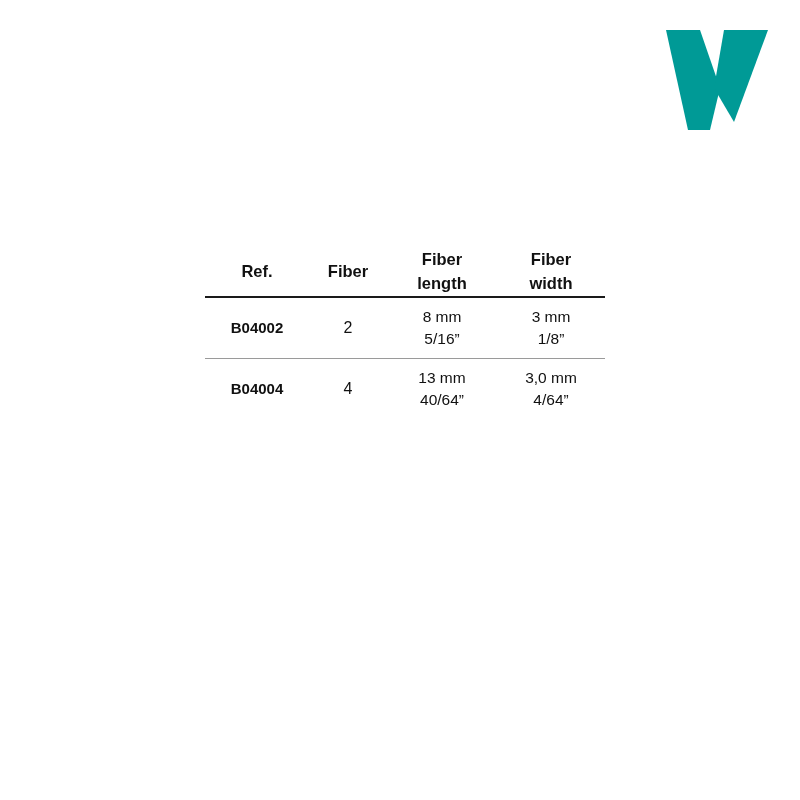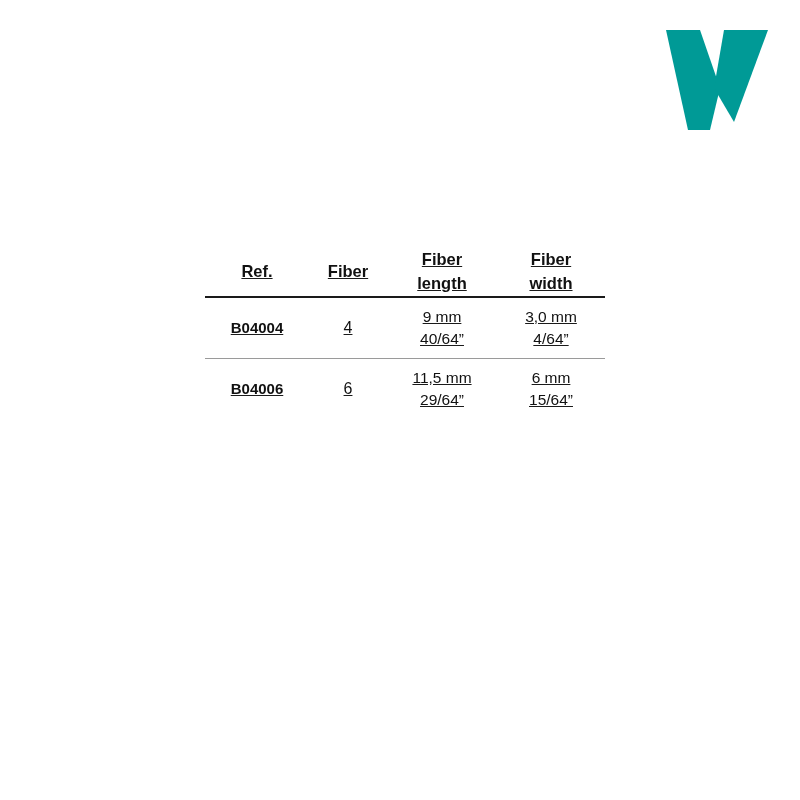--- a/index.html
+++ b/index.html
@@ -25,21 +25,20 @@
     height: 110px;
   }
   .logo svg { display: block; }
 
   
   .table-wrap {
     position: absolute;
     left: 205px;
     top: 248px;
     width: 400px;
-    text-decoration: underline;
   }
   table.spec {
     border-collapse: collapse;
     width: 100%;
     table-layout: fixed;
   }
   table.spec th,
   table.spec td {
     text-align: center;
     vertical-align: middle;
@@ -117,38 +116,38 @@
           <span class="hl">length</span>
         </th>
         <th>
           <span class="hl">Fiber</span>
           <span class="hl">width</span>
         </th>
       </tr>
     </thead>
     <tbody>
       <tr>
+        <td class="ref">B04002</td>
+        <td class="size">2</td>
+        <td class="dim">
+          <span class="l1">8 mm</span>
+          <span class="l2">5/16”</span>
+        </td>
+        <td class="dim">
+          <span class="l1">3 mm</span>
+          <span class="l2">1/8”</span>
+        </td>
+      </tr>
+      <tr>
         <td class="ref">B04004</td>
         <td class="size">4</td>
         <td class="dim">
-          <span class="l1">9 mm</span>
+          <span class="l1">13 mm</span>
           <span class="l2">40/64”</span>
         </td>
         <td class="dim">
           <span class="l1">3,0 mm</span>
           <span class="l2">4/64”</span>
         </td>
       </tr>
-      <tr>
-        <td class="ref">B04006</td>
-        <td class="size">6</td>
-        <td class="dim">
-          <span class="l1">11,5 mm</span>
-          <span class="l2">29/64”</span>
-        </td>
-        <td class="dim">
-          <span class="l1">6 mm</span>
-          <span class="l2">15/64”</span>
-        </td>
-      </tr>
     </tbody>
   </table>
 </div>
 
 </body></html>

